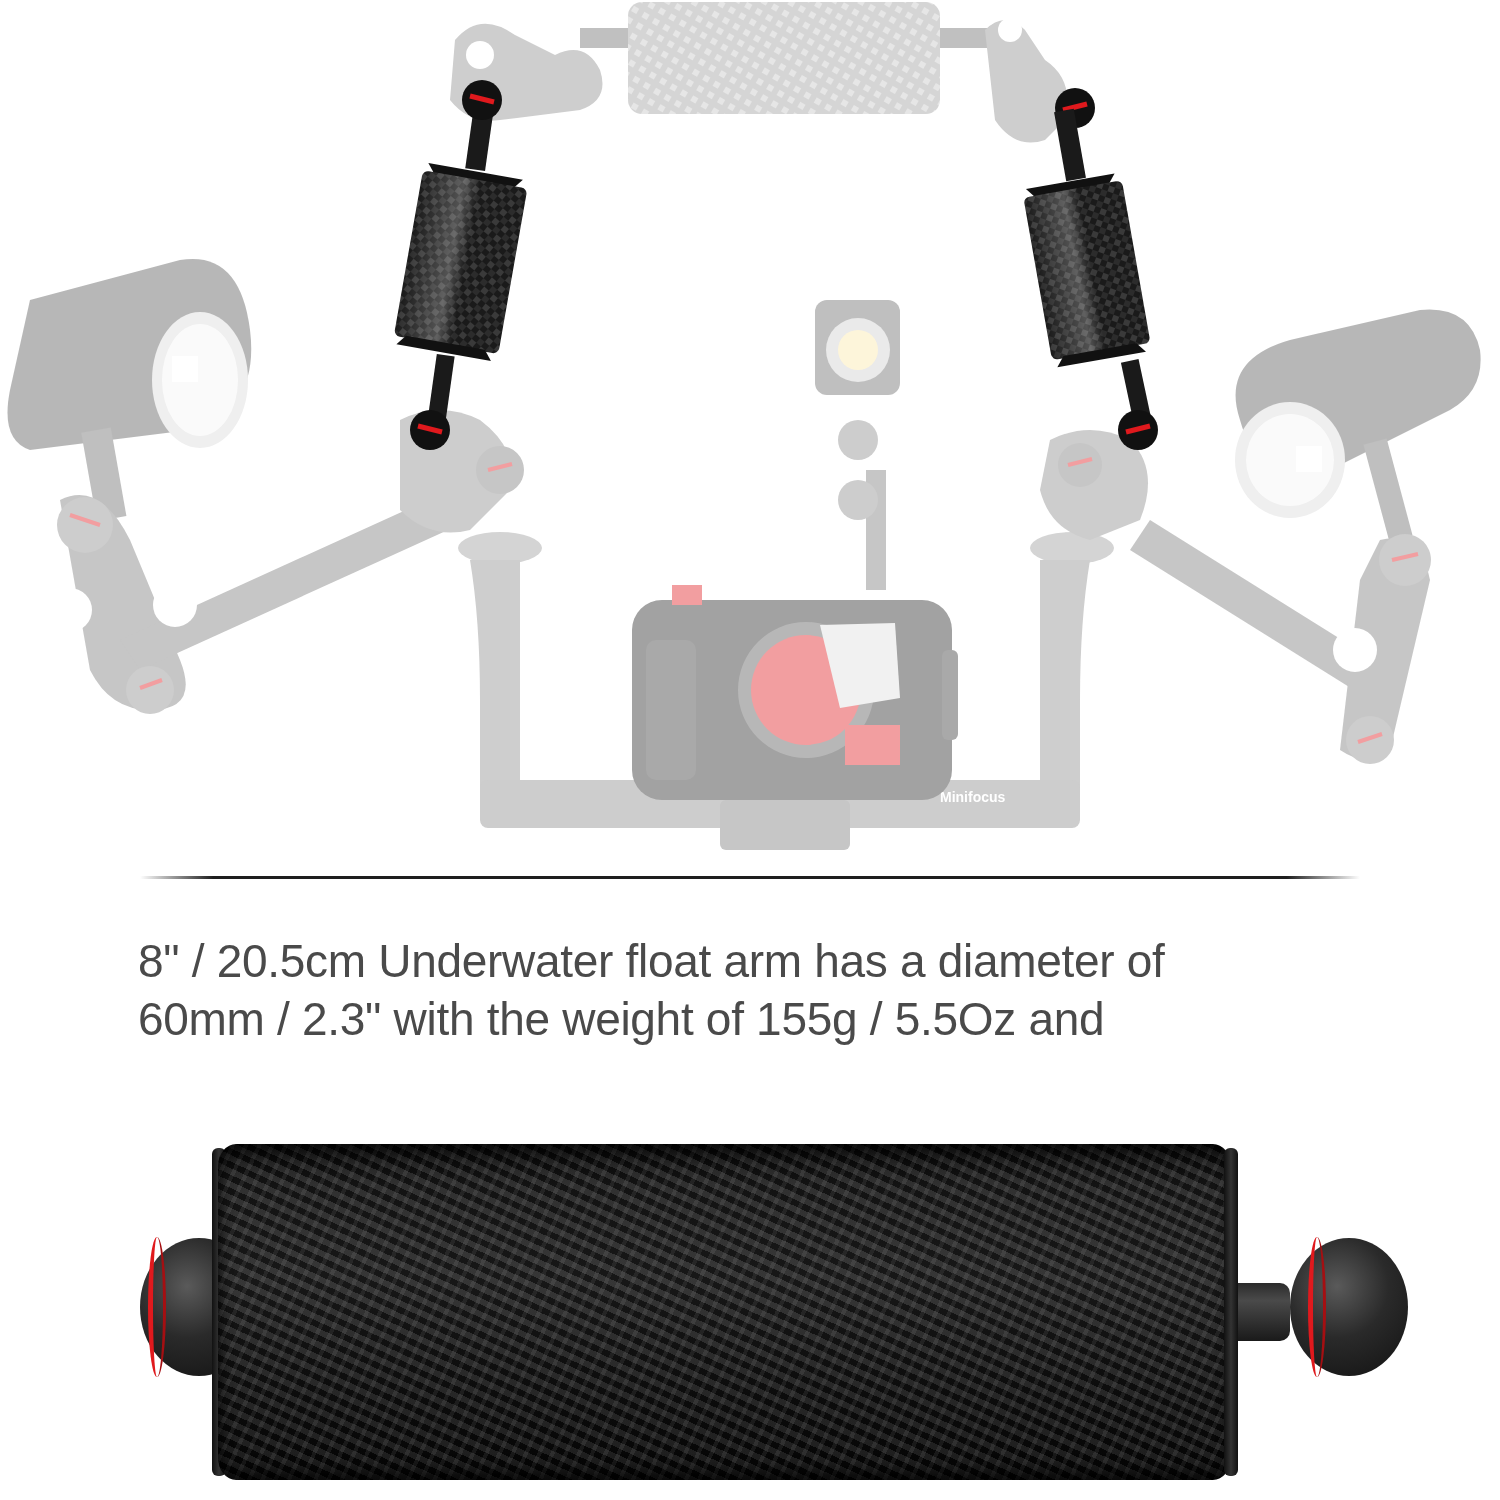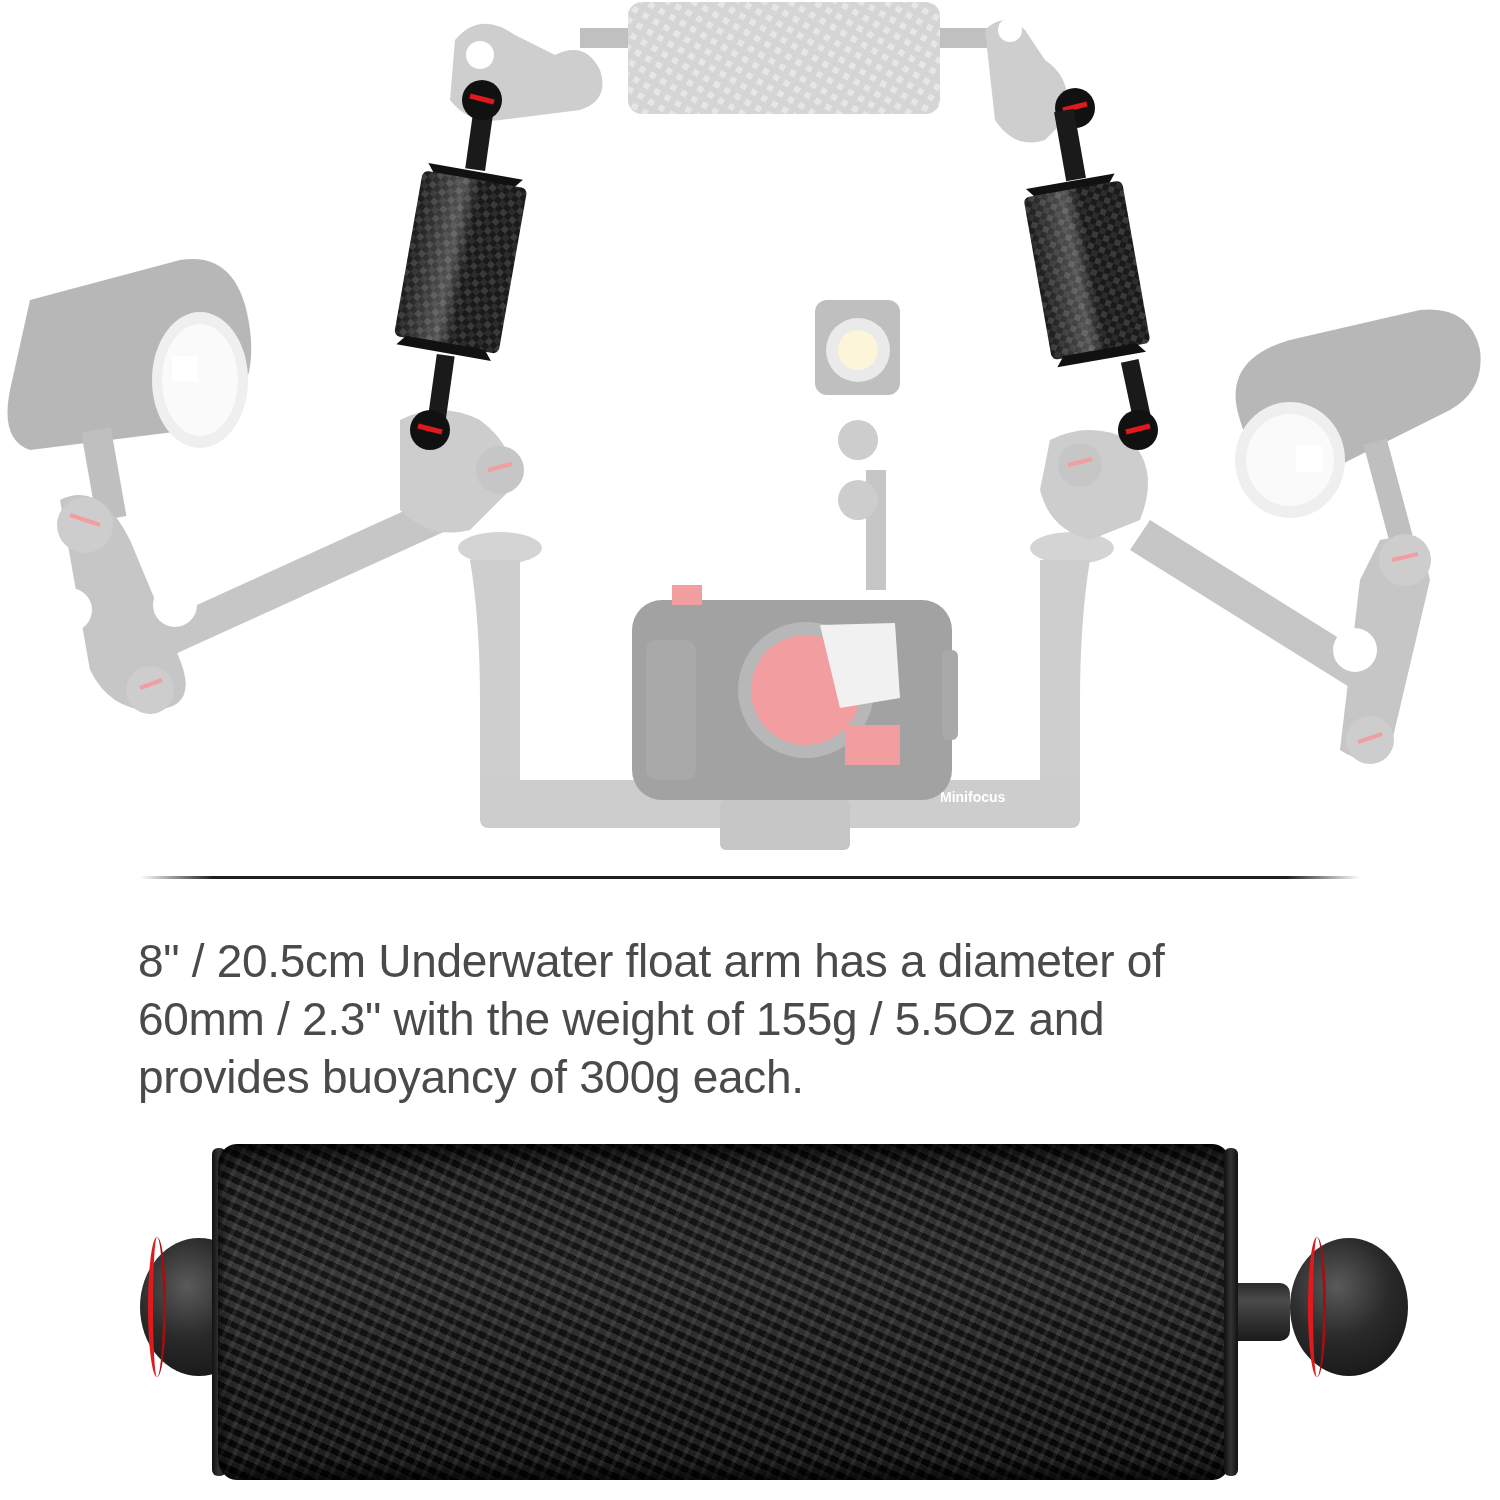--- a/index.html
+++ b/index.html
@@ -193,21 +193,20 @@
       <path d="M1126 432 l24 -6" stroke="#e0191d" stroke-width="5"></path>
     </g>
   </svg>
 </div>
 
 <div class="divider"></div>
 
 <div class="desc">
   <span>8" / 20.5cm Underwater float arm has a diameter of</span>
   <span>60mm / 2.3" with the weight of 155g / 5.5Oz and</span>
-  <span>provides buoyancy of 300g each.</span>
 </div>
 
 <div class="hero">
   <div class="stem l"></div>
   <div class="stem r"></div>
   <div class="ball l"></div>
   <div class="ring l"></div>
   <div class="ball r"></div>
   <div class="ring r"></div>
   <div class="tube-edge-l"></div>

